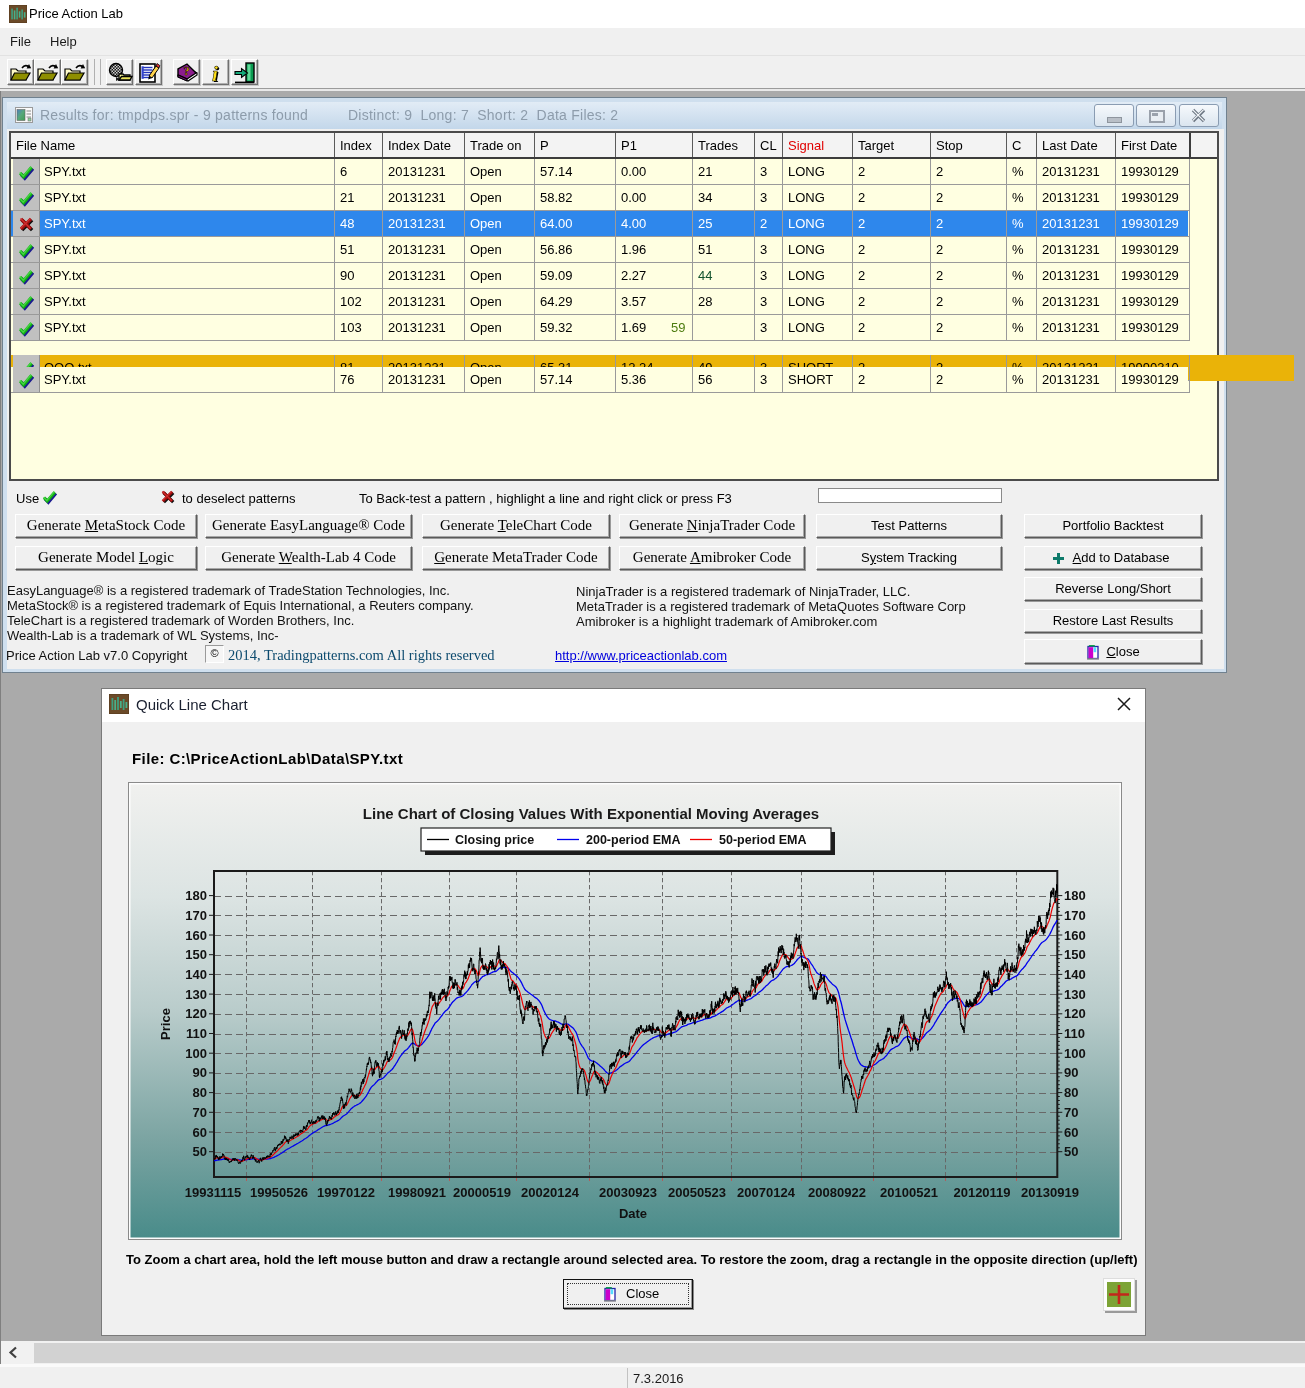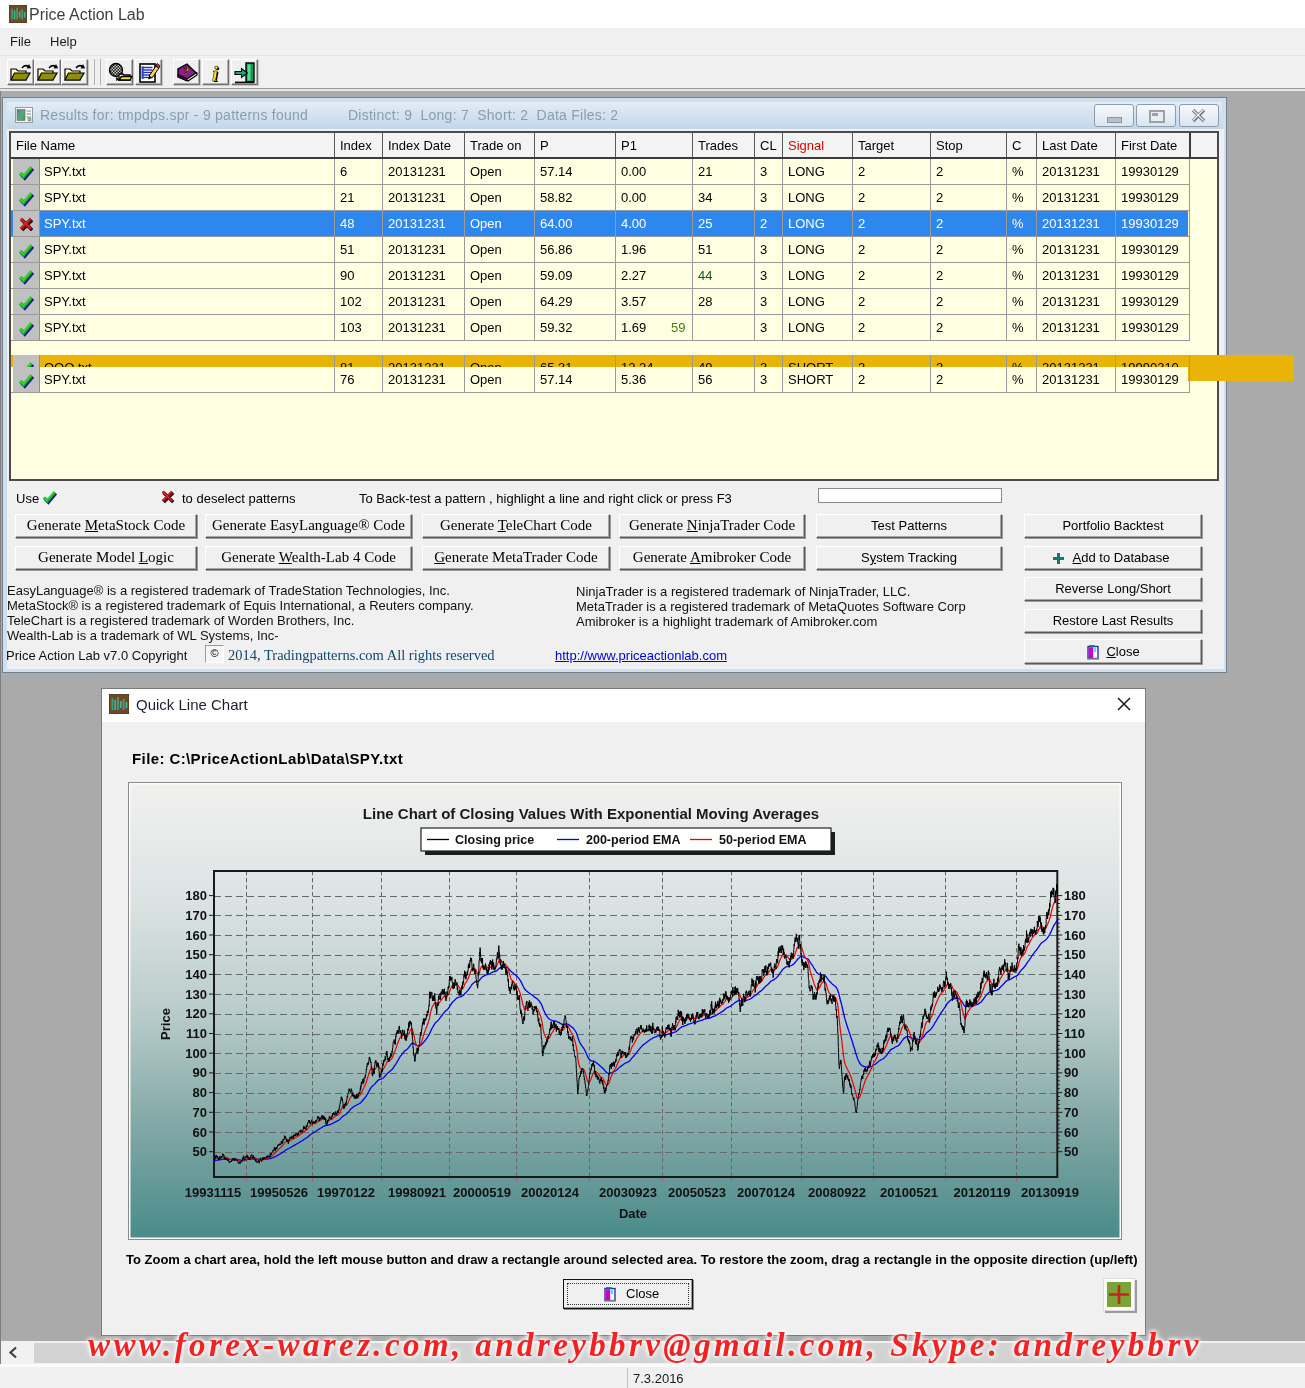--- a/index.html
+++ b/index.html
@@ -13,21 +13,21 @@
     <svg style="position:absolute;left:9px;top:5px" width="18" height="18" viewBox="0 0 20 20">
 <rect width="20" height="20" fill="#6b4a28"></rect>
       <rect width="20" height="20" fill="none" stroke="#54381c" stroke-width="1"></rect>
       <rect x="2.5" y="4" width="1.8" height="12" fill="#3fa080"></rect>
       <rect x="5.3" y="6" width="1.8" height="10" fill="#49b089"></rect>
       <rect x="8.1" y="3" width="1.8" height="13" fill="#3fa080"></rect>
       <rect x="10.9" y="7" width="1.8" height="7" fill="#49b089"></rect>
       <rect x="13.7" y="5" width="1.8" height="11" fill="#3fa080"></rect>
       <rect x="16.5" y="8" width="1.8" height="6" fill="#49b089"></rect>
     </svg>
-    <div style="position:absolute;left:29px;top:6px;font-size:16px;color:#404040">Price Action Lab</div>
+    <div style="position:absolute;left:29px;top:6px;font-size:13px;color:#000000">Price Action Lab</div>
     <div style="position:absolute;left:0;top:28px;width:1305px;height:28px;background:#f0f0f0;border-bottom:1px solid #e2e2e2;box-sizing:border-box"></div>
     <div style="position:absolute;left:10px;top:34px;color:#1a1a1a">File</div>
     <div style="position:absolute;left:50px;top:34px;color:#1a1a1a">Help</div>
     <div style="position:absolute;left:0;top:56px;width:1305px;height:33px;background:#f0f0f0"></div>
     <div style="position:absolute;left:0;top:88px;width:1305px;height:1px;background:#9b9b9b"></div>
     <div style="position:absolute;left:0;top:89px;width:1305px;height:2px;background:#e9e9e9"></div>
     <div class="tbtn" style="left:7px;top:59px">
       <svg width="26" height="26" viewBox="0 0 26 26">
 <path d="M14,8 q3,-4 7,-1" fill="none" stroke="#000" stroke-width="1.6"></path>
 <path d="M21,4 l2.2,4.2 L18.6,8.6 Z" fill="#000"></path>
@@ -801,13 +801,12 @@
     </div>
     <div style="position:absolute;left:0;top:1341px;width:1305px;height:23px;background:#f1f1f1;border-left:1px solid #7f7f7f;box-sizing:border-box"></div>
     <div style="position:absolute;left:34px;top:1343px;width:1271px;height:20px;background:#d2d2d2"></div>
     <svg style="position:absolute;left:8px;top:1346px" width="10" height="13" viewBox="0 0 10 13">
       <path d="M8,1.5 L2.5,6.5 L8,11.5" fill="none" stroke="#404040" stroke-width="2.2"></path>
     </svg>
     <div style="position:absolute;left:0;top:1364px;width:1305px;height:3px;background:#fafafa"></div>
     <div style="position:absolute;left:0;top:1367px;width:1305px;height:21px;background:#f0f0f0"></div>
     <div style="position:absolute;left:627px;top:1368px;width:1px;height:20px;background:#c2c2c2"></div>
     <div style="position:absolute;left:633px;top:1371px;color:#1a1a1a">7.3.2016</div>
-    <div style="position:absolute;left:88px;top:1327px;width:1130px;font-family:'Liberation Serif';font-style:italic;font-weight:bold;font-size:33px;color:#f32222;letter-spacing:3.4px;white-space:nowrap;text-shadow:0 0 4px #fff,0 0 4px #fff,0 0 7px #fff">www.forex-warez.com, andreybbrv@gmail.com, Skype: andreybbrv</div>
   </div>
 </body></html>

